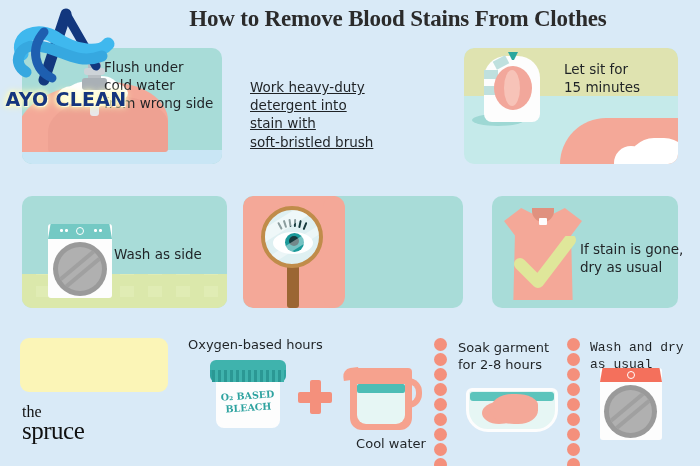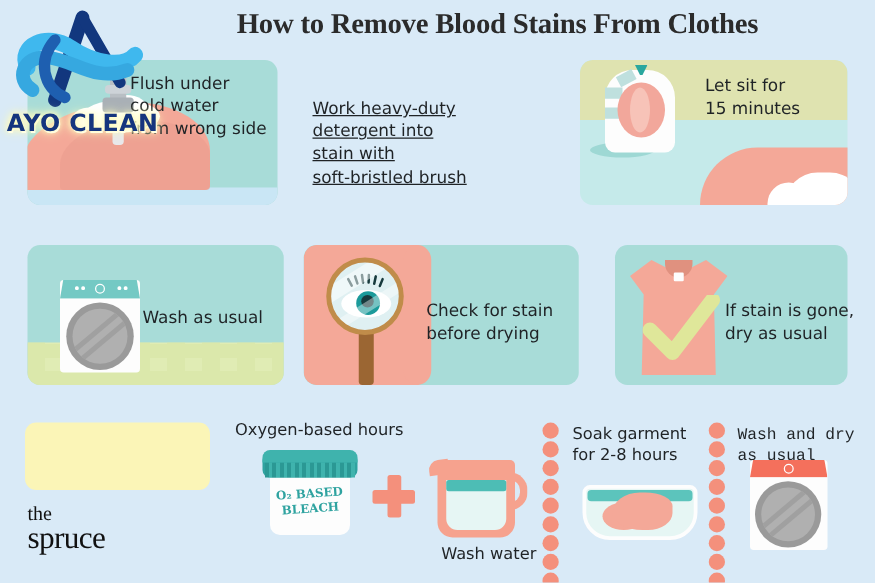--- a/index.html
+++ b/index.html
@@ -245,40 +245,39 @@
       <div class="drumline" style="left:-6px;top:14px;"></div>
       <div class="drumline" style="left:-6px;top:26px;"></div>
     </div>
     <div class="washer-top"></div>
     <div class="washer-knob"></div>
     <div class="w-dot" style="left:38px;top:33px;"></div>
     <div class="w-dot" style="left:43px;top:33px;"></div>
     <div class="w-dot" style="left:72px;top:33px;"></div>
     <div class="w-dot" style="left:77px;top:33px;"></div>
   </div>
-  <div class="ptext" style="left:114px;top:245px;width:120px;">Wash as usual</div>
+  <div class="ptext" style="left:114px;top:245px;width:120px;">Wash as side</div>
 
   <div class="panel" id="p5">
     <div class="p5pink"></div>
     <div class="handle"></div>
     <div class="lens-ring">
       <div class="eye-white"></div>
       <div class="iris"></div>
       <div class="pupil"></div>
       <div class="lash" style="left:14px;top:12px;transform:rotate(-28deg);"></div>
       <div class="lash" style="left:19px;top:10px;transform:rotate(-18deg);"></div>
       <div class="lash" style="left:24px;top:9px;transform:rotate(-8deg);"></div>
       <div class="lash" style="left:29px;top:9px;transform:rotate(2deg);"></div>
       <div class="lash" style="left:34px;top:10px;transform:rotate(12deg);"></div>
       <div class="lash" style="left:39px;top:12px;transform:rotate(22deg);"></div>
       <div class="lens-glare"></div>
       <div class="lens-glare2"></div>
     </div>
   </div>
-  <div class="ptext" style="left:341px;top:240px;width:130px;">Check for stain<br>before drying</div>
 
   <div class="panel" id="p6">
     <div class="shirt"></div>
     <div class="collar"></div>
     <div class="tag"></div>
     <svg class="check" viewBox="0 0 62 54">
       <path d="M6 28 L24 46 L56 4" fill="none" stroke="#dfe79a" stroke-width="12" stroke-linecap="round" stroke-linejoin="round"></path>
     </svg>
   </div>
   <div class="ptext" style="left:580px;top:240px;width:120px;">If stain is gone,<br>dry as usual</div>
@@ -298,21 +297,21 @@
   <div class="bl-ridge"></div>
   <div class="bl-lid-top"></div>
 
   <div class="plus"></div>
 
   <div class="cup-handle"></div>
   <div class="cup-spout"></div>
   <div class="cup"></div>
   <div class="cup-in"></div>
   <div class="cup-water"></div>
-  <div class="cap" style="left:336px;top:436px;width:110px;text-align:center;">Wash water</div>
+  <div class="cap" style="left:336px;top:436px;width:110px;text-align:center;">Cool water</div>
 
   <div class="dots" id="div1" style="left:434px;top:338px;">
       <i style="background: rgb(244, 144, 124);"></i>
       <i style="background: rgb(244, 144, 124);"></i>
       <i style="background: rgb(244, 144, 124);"></i>
       <i style="background: rgb(244, 144, 124);"></i>
       <i style="background: rgb(244, 144, 124);"></i>
       <i style="background: rgb(244, 144, 124);"></i>
       <i style="background: rgb(244, 144, 124);"></i>
       <i style="background: rgb(244, 144, 124);"></i>

